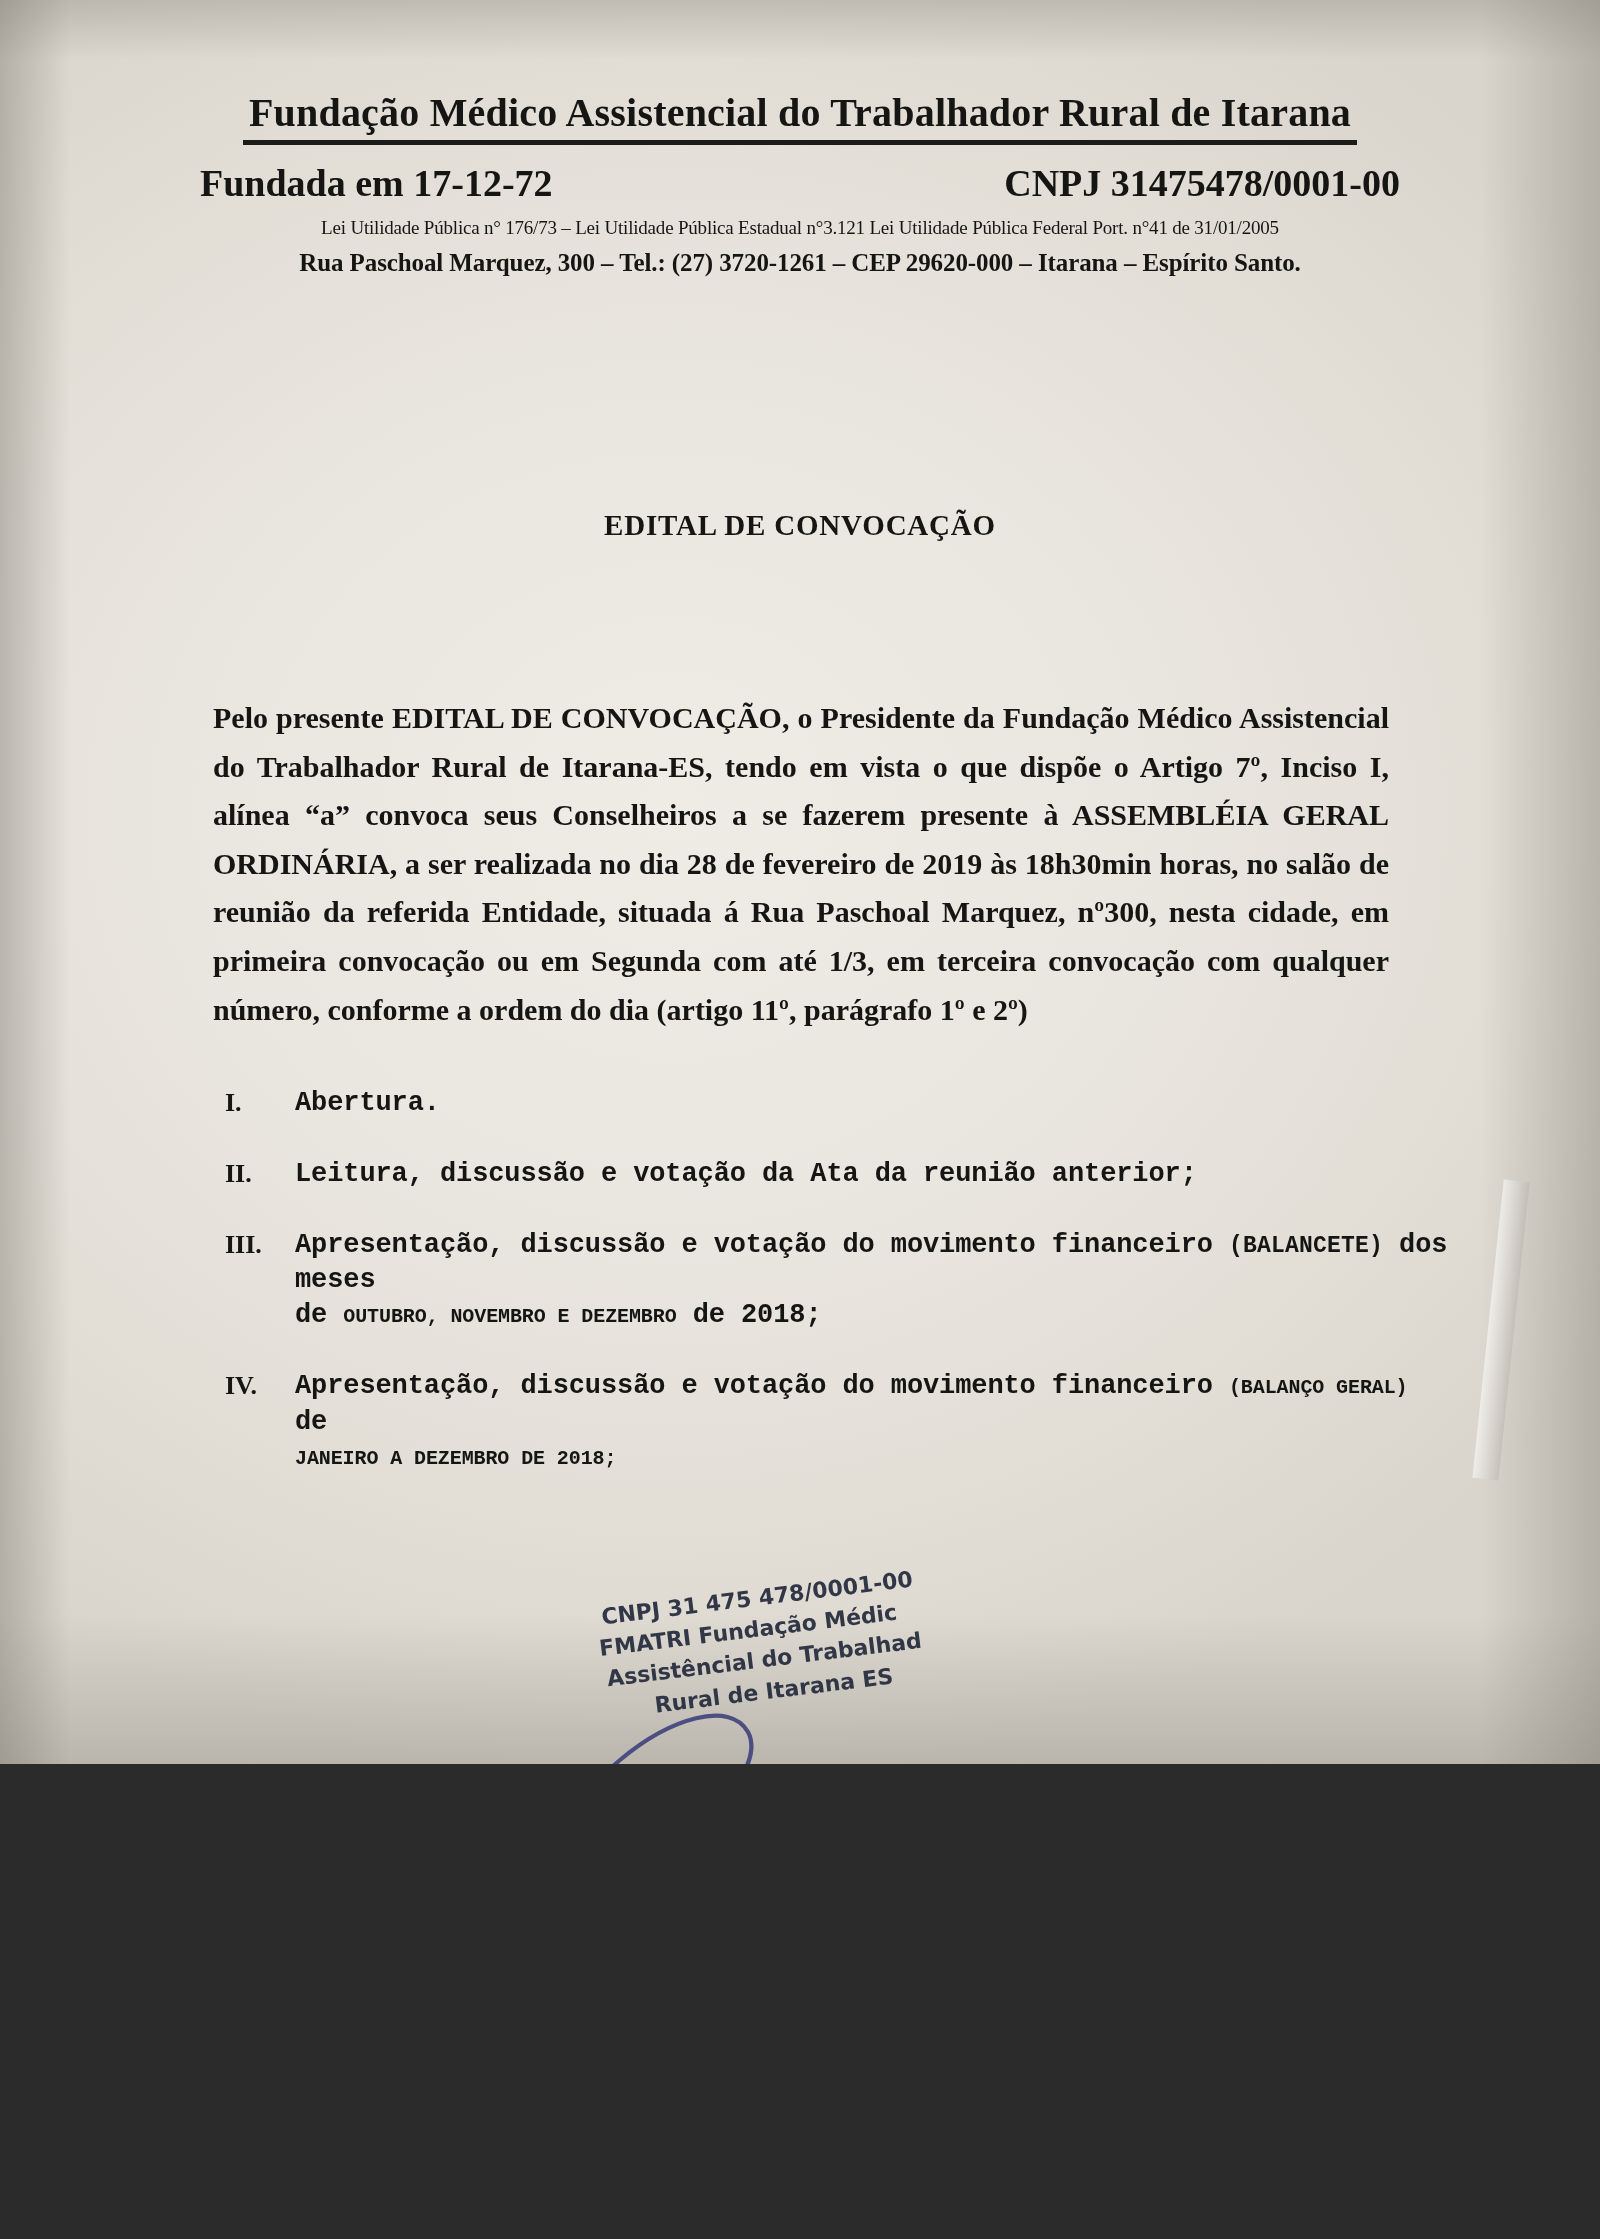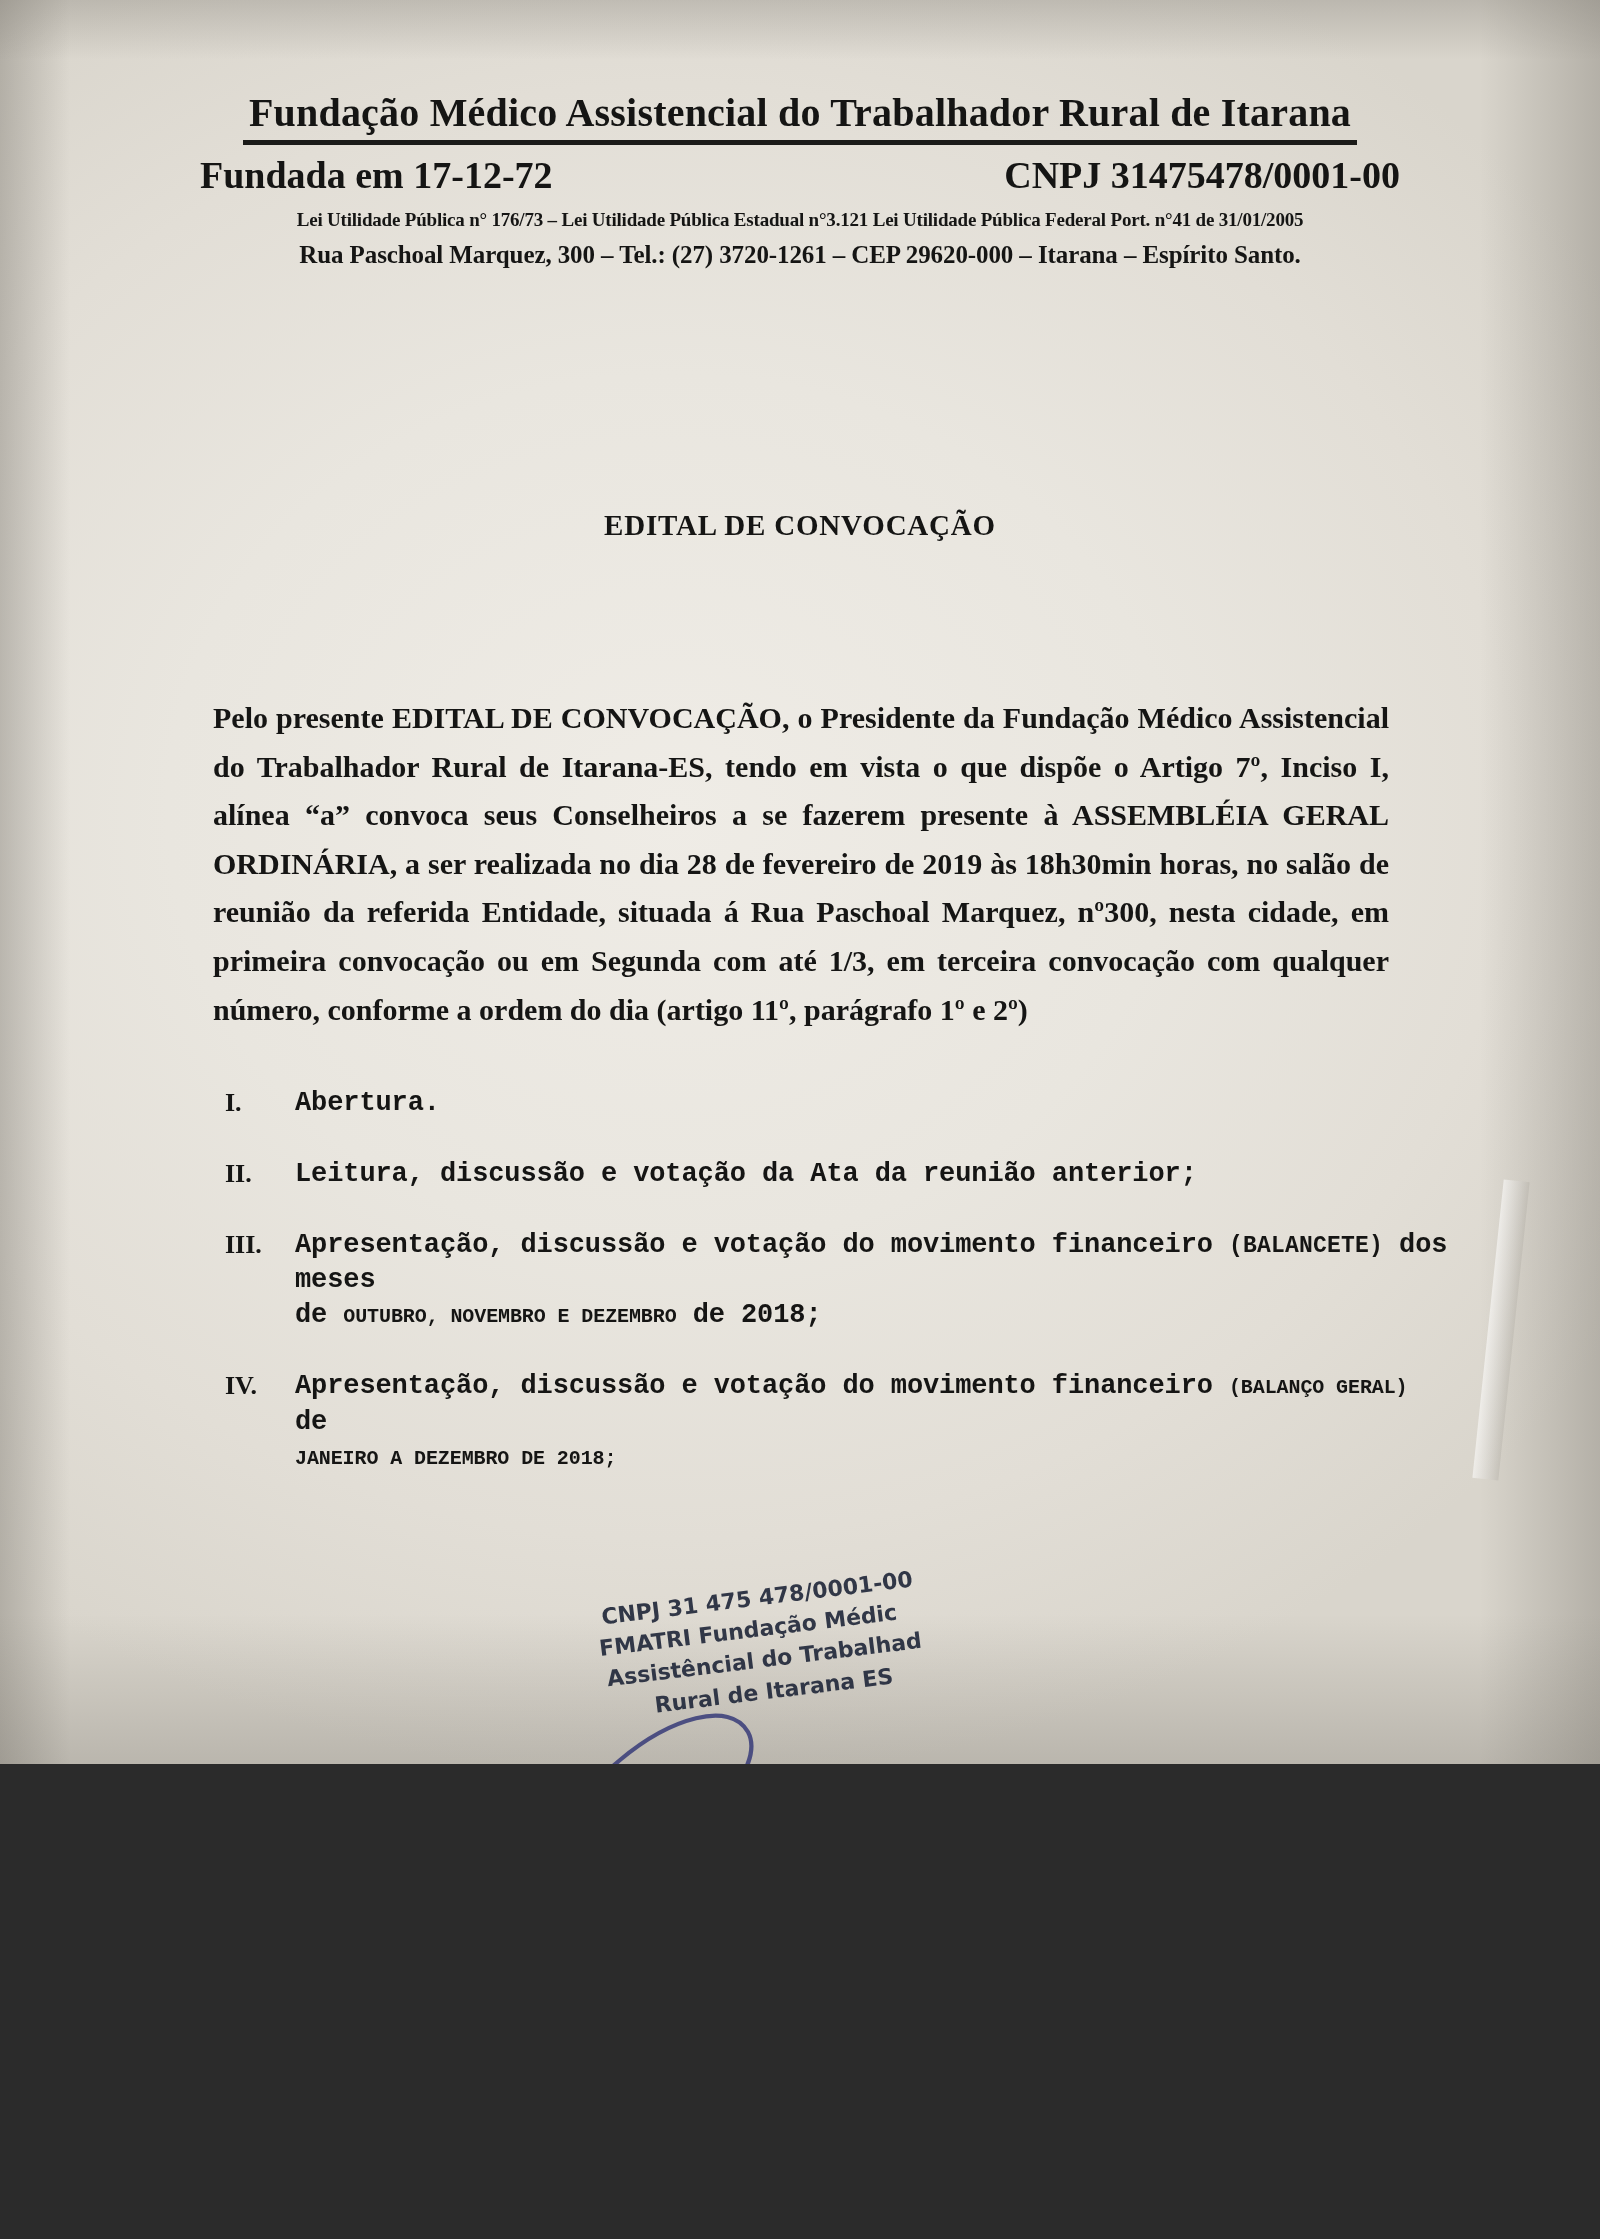--- a/index.html
+++ b/index.html
@@ -64,31 +64,31 @@
     line-height: 1.05;
     white-space: nowrap;
     display: inline-block;
     padding: 0 6px 6px 6px;
     border-bottom: 5px solid #1b1b19;
   }
   .lh-row {
     display: flex;
     justify-content: space-between;
     align-items: baseline;
-    margin-top: 8px;
+    margin-top: 16px;
     padding: 0 10px;
   }
   .lh-founded, .lh-cnpj {
     font-size: 38px;
     font-weight: bold;
     white-space: nowrap;
   }
   .lh-law {
     font-size: 19px;
-    font-weight: bold;
+    font-weight: normal;
     margin-top: 12px;
     letter-spacing: -.2px;
     white-space: nowrap;
   }
   .lh-address {
     font-size: 25px;
     font-weight: bold;
     margin-top: 10px;
     letter-spacing: -.1px;
     white-space: nowrap;

